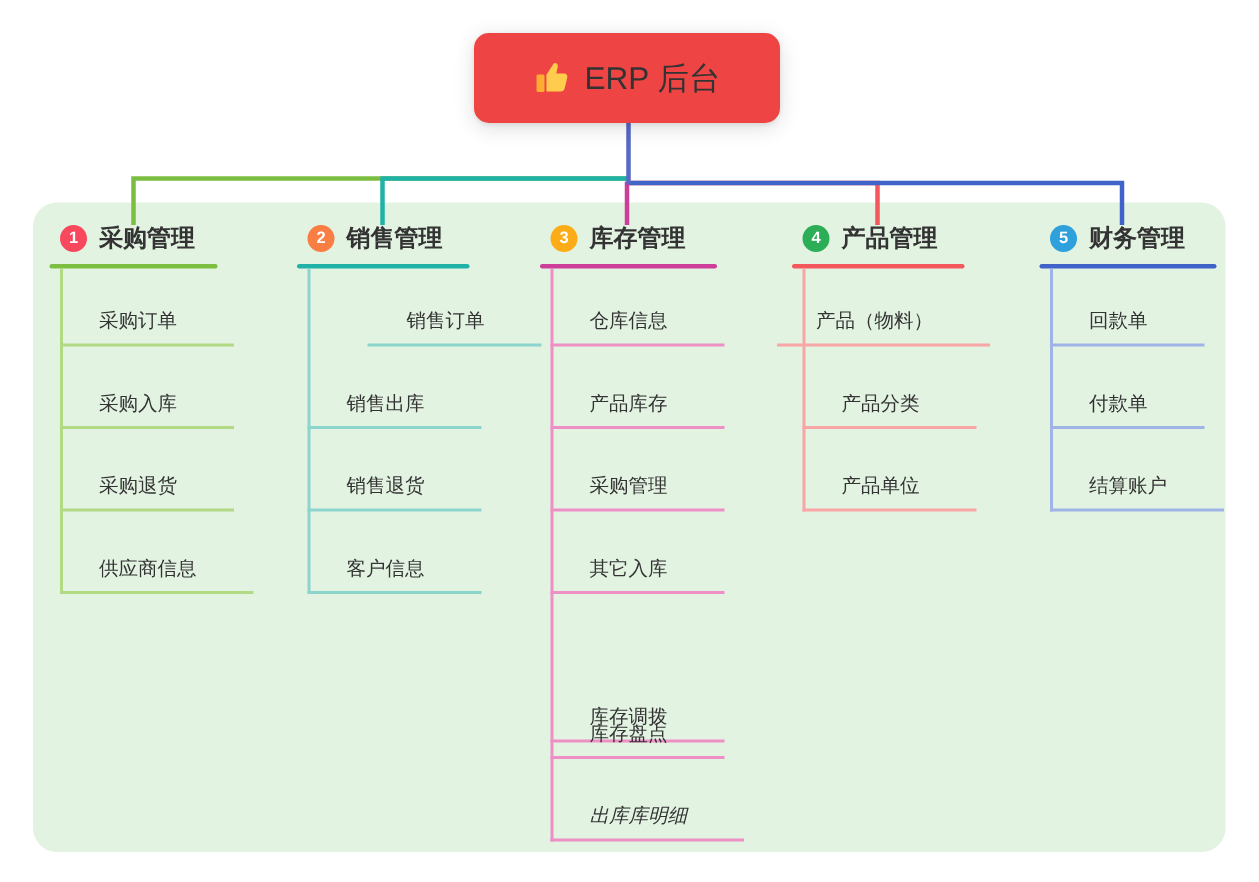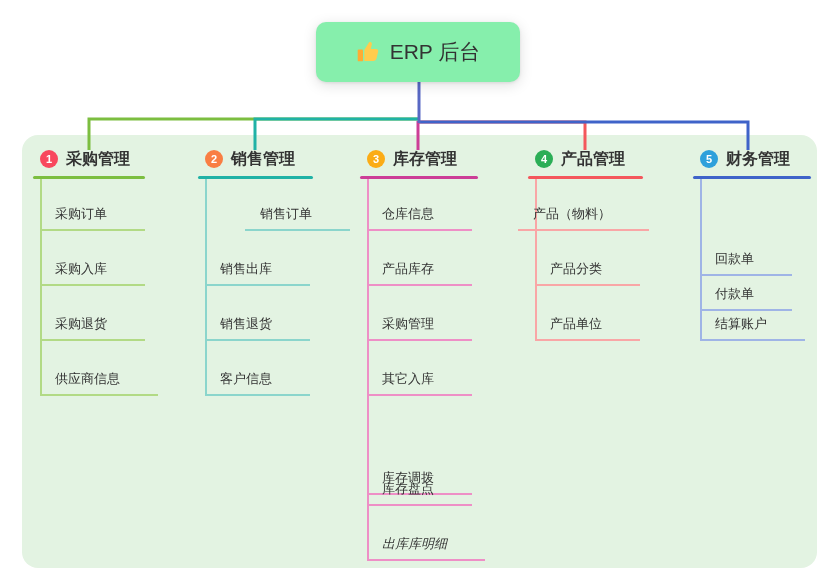--- a/index.html
+++ b/index.html
@@ -7,40 +7,40 @@
     position:relative;width:839px;height:588px;overflow:hidden;
     font-family:"Liberation Sans","DejaVu Sans",sans-serif;color:#333;
   }
   .panel{
     position:absolute;left:22px;top:135px;width:795px;height:433px;
     border-radius:16px;
   }
   svg.connectors{position:absolute;left:0;top:0;pointer-events:none;}
   .root-node{
     position:absolute;left:316px;top:22px;width:204px;height:60px;
-    background:#86efac;border-radius:10px;
+    background:#ef4444;border-radius:10px;
     box-shadow:0 3px 14px rgba(0,0,0,.13), 0 1px 3px rgba(0,0,0,.08);
     display:flex;align-items:center;justify-content:center;gap:10px;
     font-size:21px;font-weight:500;cursor:pointer;
   }
   .root-node .thumb{display:flex;align-items:center;}
   .branch-label{
     position:absolute;height:26px;display:flex;align-items:center;gap:8px;
     font-size:16px;font-weight:600;white-space:nowrap;cursor:pointer;
   }
   .badge{
     width:18px;height:18px;border-radius:50%;flex:0 0 18px;
     display:flex;align-items:center;justify-content:center;
     color:#fff;font-size:11px;font-weight:bold;line-height:1;
   }
   .branch-underline{position:absolute;height:3px;border-radius:2px;}
   .rail{position:absolute;width:2px;}
   .child-node{
     position:absolute;white-space:nowrap;font-size:13px;line-height:18px;
-    padding:0 38px 6px 15px;border-bottom:2px solid transparent;
+    padding:0 38px 6px 26px;border-bottom:2px solid transparent;
     cursor:pointer;
   }
 </style>
 </head>
 <body>
 
 <div class="canvas" style="color: rgb(51, 51, 51);">
   <div class="panel" style="background: rgb(227, 243, 226);"></div>
 
   <svg class="connectors" width="839" height="588" viewBox="0 0 839 588">
@@ -104,17 +104,17 @@
       <div class="rail" style="left: 535px; top: 179px; height: 162px; background: rgb(249, 166, 166);"></div>
       <div class="child-node" style="left: 518px; top: 205px; border-bottom-color: rgb(249, 166, 166);">产品（物料）</div>
       <div class="child-node" style="left: 535px; top: 260px; border-bottom-color: rgb(249, 166, 166);">产品分类</div>
       <div class="child-node" style="left: 535px; top: 315px; border-bottom-color: rgb(249, 166, 166);">产品单位</div>
       <div class="branch-underline" style="left: 693px; top: 176px; width: 118px; background: rgb(63, 99, 201);"></div>
       <div class="branch-label" style="left: 700px; top: 146px;">
         <span class="badge" style="background: rgb(46, 160, 219);">5</span>
         <span>财务管理</span>
       </div>
       <div class="rail" style="left: 700px; top: 179px; height: 162px; background: rgb(159, 180, 230);"></div>
-      <div class="child-node" style="left: 700px; top: 205px; border-bottom-color: rgb(159, 180, 230); margin-top: 45px;">回款单</div>
-      <div class="child-node" style="left: 700px; top: 260px; border-bottom-color: rgb(159, 180, 230); margin-top: 25px;">付款单</div>
+      <div class="child-node" style="left: 700px; top: 205px; border-bottom-color: rgb(159, 180, 230);">回款单</div>
+      <div class="child-node" style="left: 700px; top: 260px; border-bottom-color: rgb(159, 180, 230);">付款单</div>
       <div class="child-node" style="left: 700px; top: 315px; border-bottom-color: rgb(159, 180, 230);">结算账户</div>
     </div>
 </div>
 
 </body></html>

